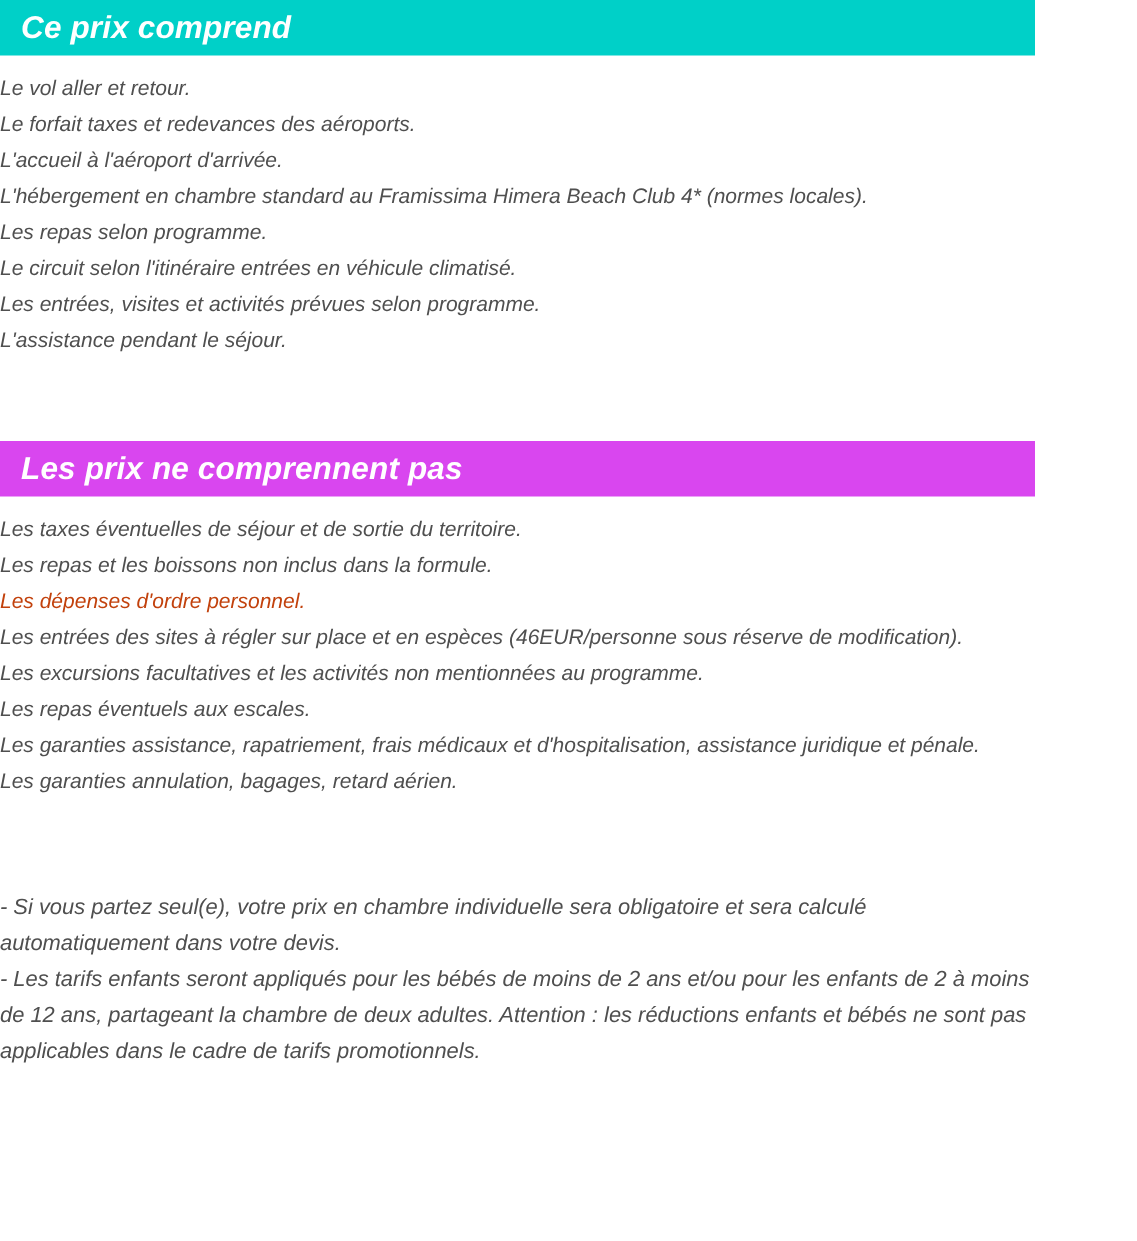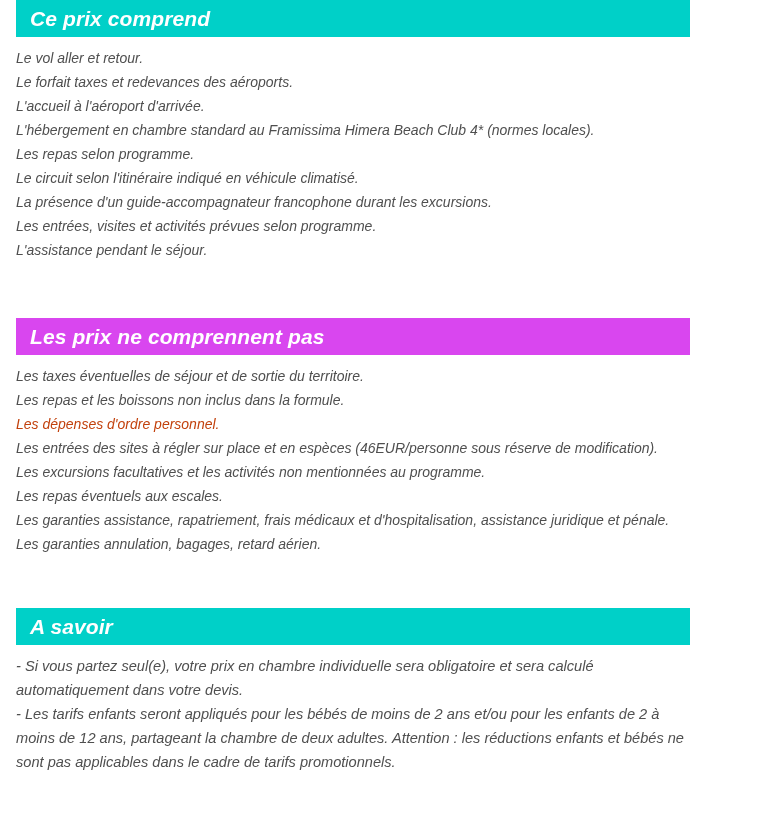--- a/index.html
+++ b/index.html
@@ -12,21 +12,20 @@
     min-height: 827px;
     background: #ffffff;
     font-family: "Liberation Sans", "DejaVu Sans", sans-serif;
     color: #4f4f4f;
     -webkit-font-smoothing: antialiased;
   }
   .page {
     width: 690px;
     box-sizing: border-box;
     overflow: hidden;
-    padding-left: 16px;
   }
 
   
   .section-band {
     background: #00d0c8;
     height: 37px;
     display: flex;
     align-items: center;
     width: 100%;
     box-sizing: border-box;
@@ -80,22 +79,21 @@
     <div class="section-band" style="background: rgb(0, 208, 200);">
       <span class="section-band-title" style="color: rgb(255, 255, 255);">Ce prix comprend</span>
     </div>
     <div class="gap-before-body"></div>
     <div class="section-body">
       <p class="line" style="color: rgb(79, 79, 79);">Le vol aller et retour.</p>
       <p class="line" style="color: rgb(79, 79, 79);">Le forfait taxes et redevances des aéroports.</p>
       <p class="line" style="color: rgb(79, 79, 79);">L'accueil à l'aéroport d'arrivée.</p>
       <p class="line" style="color: rgb(79, 79, 79);">L'hébergement en chambre standard au Framissima Himera Beach Club 4* (normes locales).</p>
       <p class="line" style="color: rgb(79, 79, 79);">Les repas selon programme.</p>
-      <p class="line" style="color: rgb(79, 79, 79);">Le circuit selon l'itinéraire indiqué en véhicule climatisé.</p>
-      <p class="line" style="color: rgb(79, 79, 79);">La présence d'un guide-accompagnateur francophone durant les excursions.</p>
+      <p class="line" style="color: rgb(79, 79, 79);">Le circuit selon l'itinéraire entrées en véhicule climatisé.</p>
       <p class="line" style="color: rgb(79, 79, 79);">Les entrées, visites et activités prévues selon programme.</p>
       <p class="line" style="color: rgb(79, 79, 79);">L'assistance pendant le séjour.</p>
     </div>
   </section>
 
   <div class="gap-after-list-1"></div>
 
   <section>
     <div class="section-band" style="background: #d946ef;">
       <span class="section-band-title" style="color: rgb(255, 255, 255);">Les prix ne comprennent pas</span>
@@ -109,23 +107,20 @@
       <p class="line" style="color: rgb(79, 79, 79);">Les excursions facultatives et les activités non mentionnées au programme.</p>
       <p class="line" style="color: rgb(79, 79, 79);">Les repas éventuels aux escales.</p>
       <p class="line" style="color: rgb(79, 79, 79);">Les garanties assistance, rapatriement, frais médicaux et d'hospitalisation, assistance juridique et pénale.</p>
       <p class="line" style="color: rgb(79, 79, 79);">Les garanties annulation, bagages, retard aérien.</p>
     </div>
   </section>
 
   <div class="gap-after-list-2"></div>
 
   <section>
-    <div class="section-band" style="background: rgb(0, 208, 200);">
-      <span class="section-band-title" style="color: rgb(255, 255, 255);">A savoir</span>
-    </div>
     <div class="gap-before-body"></div>
     <div class="section-body">
       <p class="para" style="color: rgb(79, 79, 79);">- Si vous partez seul(e), votre prix en chambre individuelle sera obligatoire et sera calculé automatiquement dans votre devis.</p>
       <p class="para" style="color: rgb(79, 79, 79);">- Les tarifs enfants seront appliqués pour les bébés de moins de 2 ans et/ou pour les enfants de 2 à moins de 12 ans, partageant la chambre de deux adultes. Attention : les réductions enfants et bébés ne sont pas applicables dans le cadre de tarifs promotionnels.</p>
     </div>
   </section>
 
 </div>
 
 </body></html>

